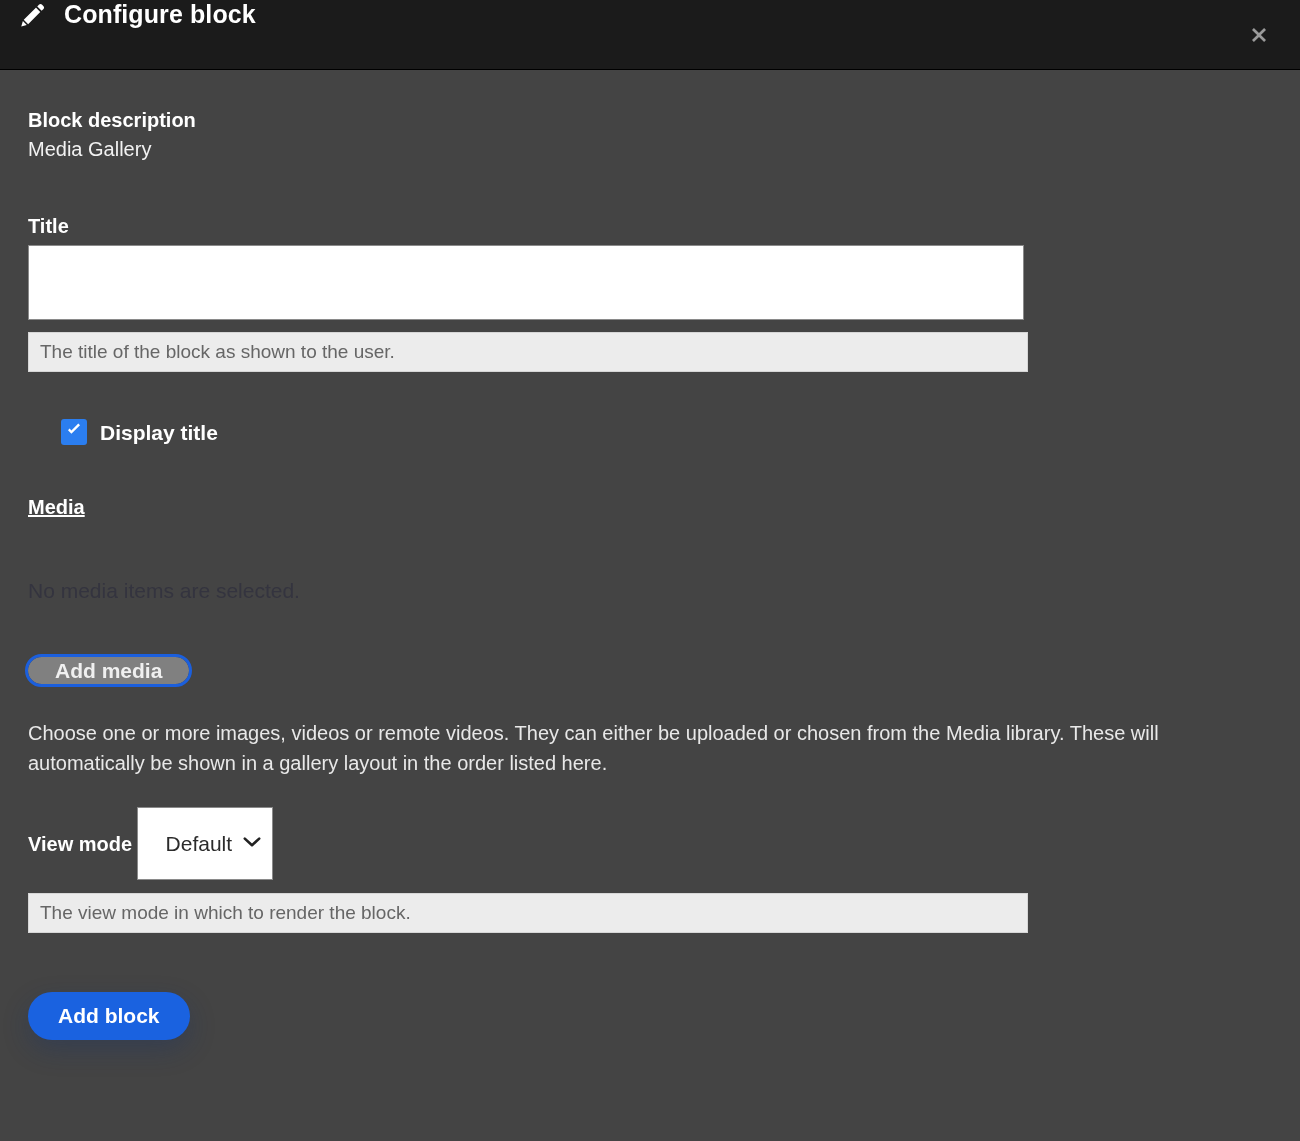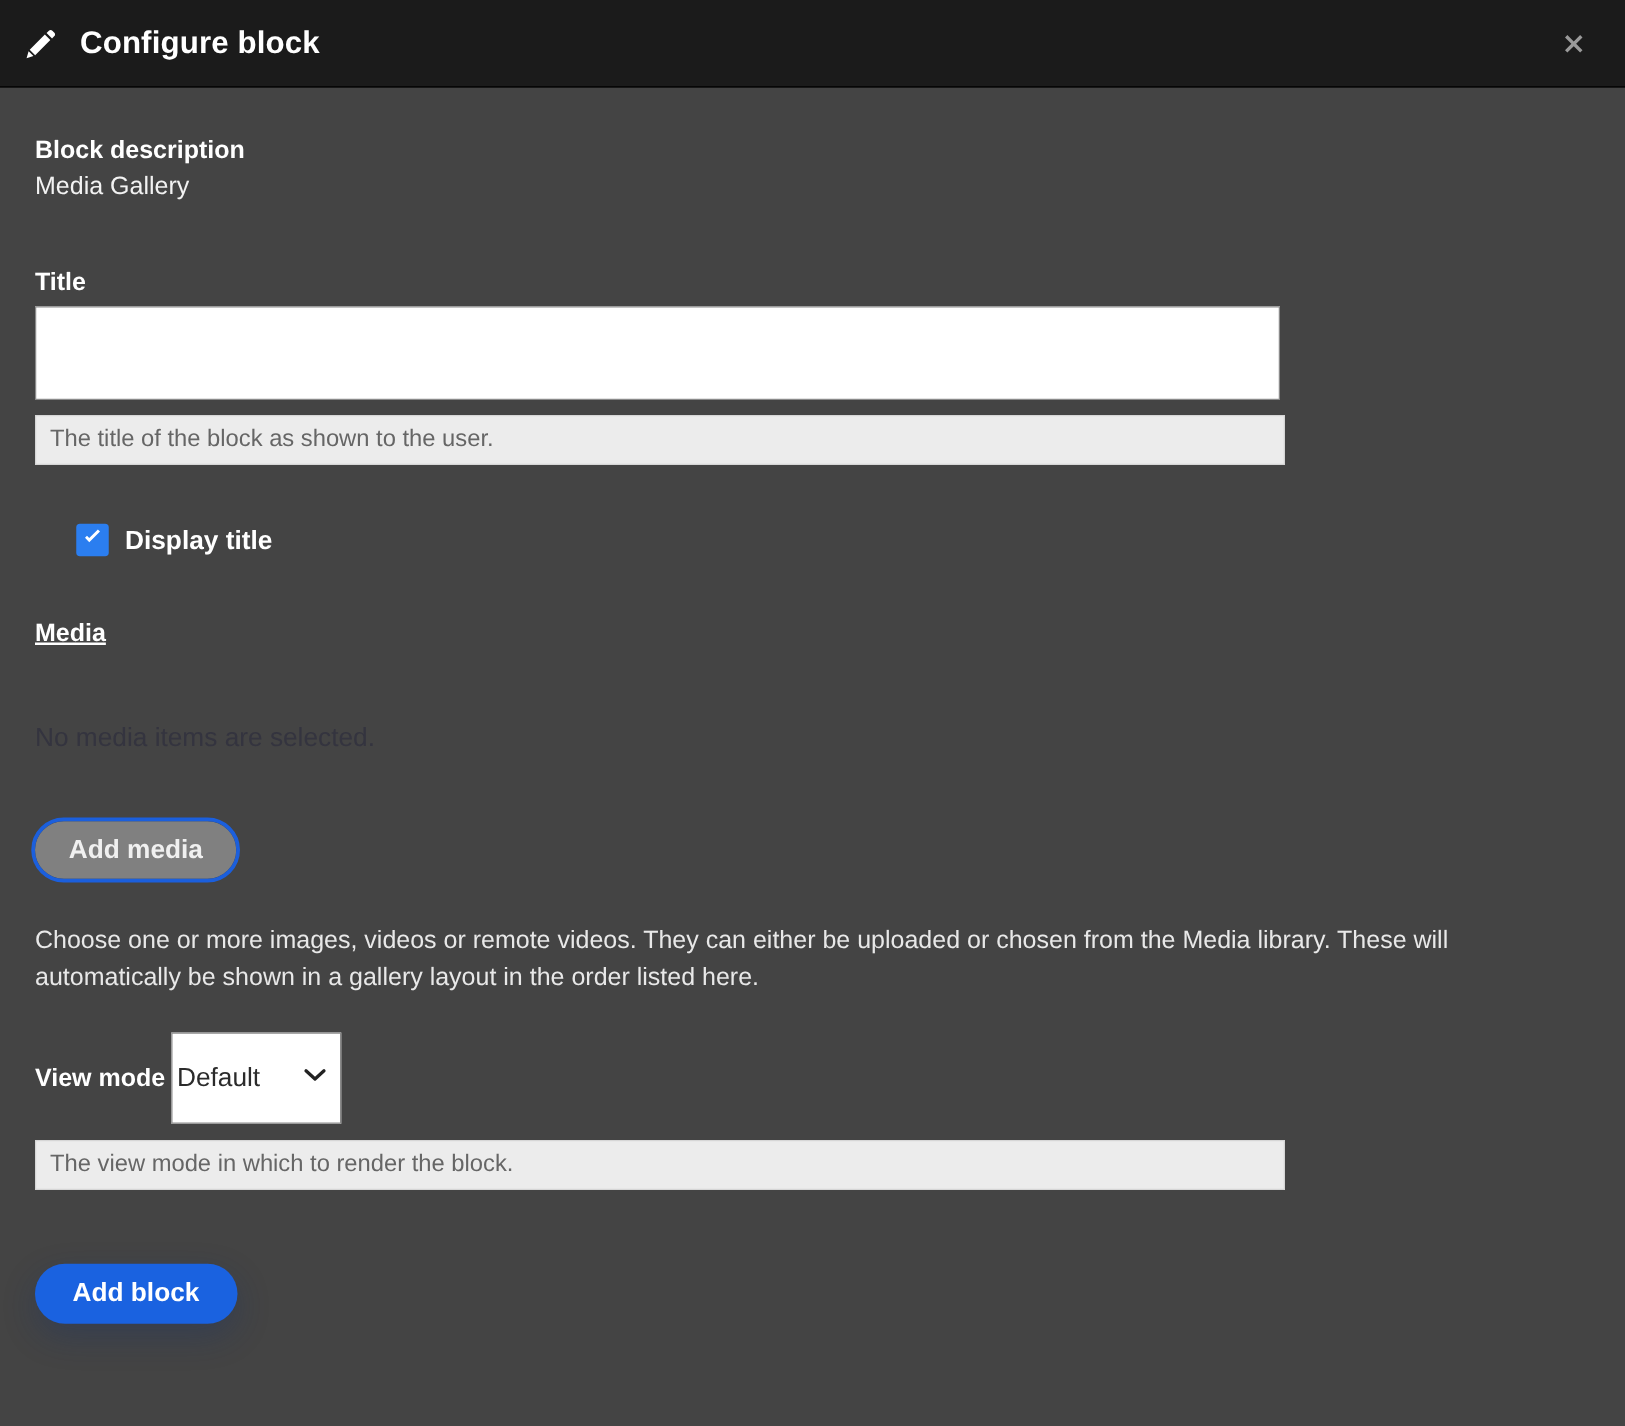--- a/index.html
+++ b/index.html
@@ -12,21 +12,20 @@
     overflow: hidden;
     position: relative;
   }
 
   
   .dialog-header {
     height: 70px;
     background: #1b1b1b;
     border-bottom: 1px solid #000000;
     display: flex;
-    align-items: center;
     padding: 0 24px 0 18px;
     position: relative;
   }
   .pencil-icon {
     width: 30px;
     height: 30px;
     flex: 0 0 30px;
     display: block;
   }
   .dialog-title {
@@ -147,21 +146,21 @@
     font-weight: normal;
     margin-top: 59px;
     line-height: 1.2;
   }
 
   .add-media-button {
     margin-top: 54px;
     display: inline-flex;
     align-items: center;
     justify-content: center;
-    height: 46px;
+    height: 27px;
     padding: 0 27px;
     background: #808080;
     color: #f0f0f0;
     font-family: "Liberation Sans", sans-serif;
     font-size: 21px;
     font-weight: bold;
     border: none;
     border-radius: 24px;
     outline: 3px solid #1b5fdd;
     outline-offset: 0px;
@@ -187,21 +186,21 @@
     appearance: none;
     -webkit-appearance: none;
     width: 136px;
     height: 73px;
     background: #ffffff;
     border: 1px solid #8a8a8a;
     border-radius: 0;
     font-family: "Liberation Sans", sans-serif;
     font-size: 21px;
     color: #2b2b2b;
-    padding: 0 38px 0 4px;
+    padding: 0 38px 0 28px;
     cursor: pointer;
     outline: none;
   }
   .select-chevron {
     position: absolute;
     right: 12px;
     top: 50%;
     transform: translateY(-50%);
     pointer-events: none;
   }

